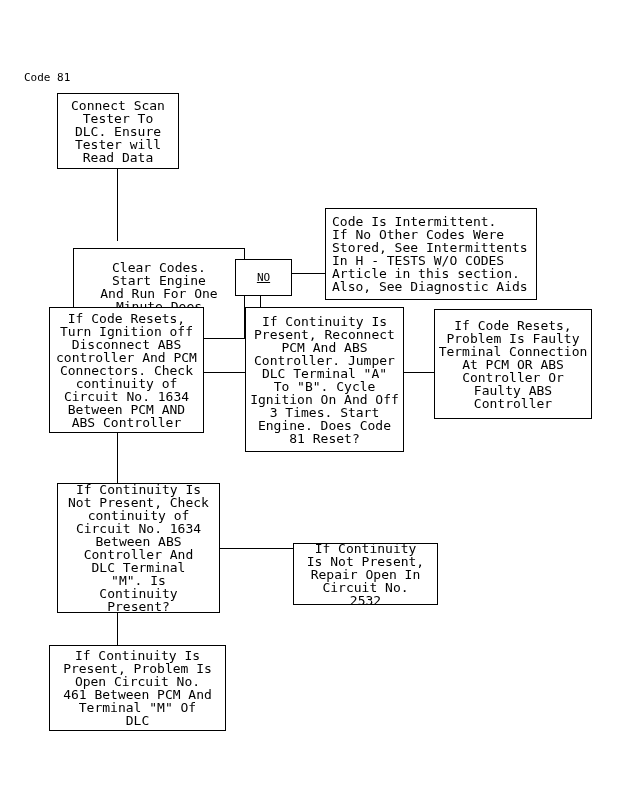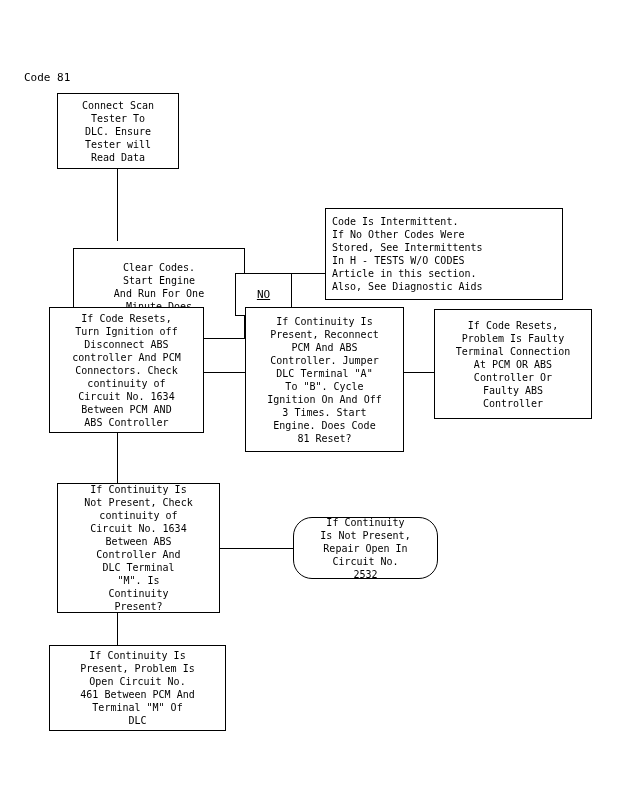--- a/index.html
+++ b/index.html
@@ -24,21 +24,21 @@
     color: #000000;
     letter-spacing: 0px;
     white-space: pre;
   }
   .node {
     position: absolute;
     box-sizing: border-box;
     border: 1px solid #000000;
     background: #ffffff;
     color: #000000;
-    font-size: 10px;
+    font-size: 13px;
     line-height: 13px;
     text-align: center;
     white-space: pre-line;
     display: flex;
     align-items: center;
     justify-content: center;
     z-index: 2;
     overflow: hidden;
   }
   .node.left-align {
@@ -98,25 +98,25 @@
   </div>
 
   <div class="node" style="left:73px; top:240px; width:172px; height:91px;margin-top:8px;">
     <span class="node-inner">Clear Codes.
 Start Engine
 And Run For One
 Minute Does
 Code Reset?</span>
   </div>
 
-  <div class="node small" style="left:235px; top:273px; width:57px; height:43px;">
+  <div class="node small" style="left:235px; top:259px; width:57px; height:37px;">
     <span class="node-inner u">NO</span>
   </div>
 
-  <div class="node left-align" style="left:325px; top:208px; width:238px; height:92px;">
+  <div class="node left-align" style="left:325px; top:208px; width:212px; height:92px;">
     <span class="node-inner">Code Is Intermittent.
 If No Other Codes Were
 Stored, See Intermittents
 In H - TESTS W/O CODES
 Article in this section.
 Also, See Diagnostic Aids</span>
   </div>
 
   <div class="node" style="left:49px; top:307px; width:155px; height:126px;">
     <span class="node-inner">If Code Resets,
@@ -159,21 +159,21 @@
 continuity of
 Circuit No. 1634
 Between ABS
 Controller And
 DLC Terminal
 "M". Is
 Continuity
 Present?</span>
   </div>
 
-  <div class="node" style="left:293px; top:517px; width:145px; height:62px;border-radius:19px;">
+  <div class="node" style="left:293px; top:543px; width:145px; height:62px;">
     <span class="node-inner"><span>If Continuity
 Is Not Present,
 Repair Open In
 Circuit No.
 </span><span class="u">2532</span></span>
   </div>
 
   <div class="node" style="left:49px; top:645px; width:177px; height:86px;">
     <span class="node-inner">If Continuity Is
 Present, Problem Is

